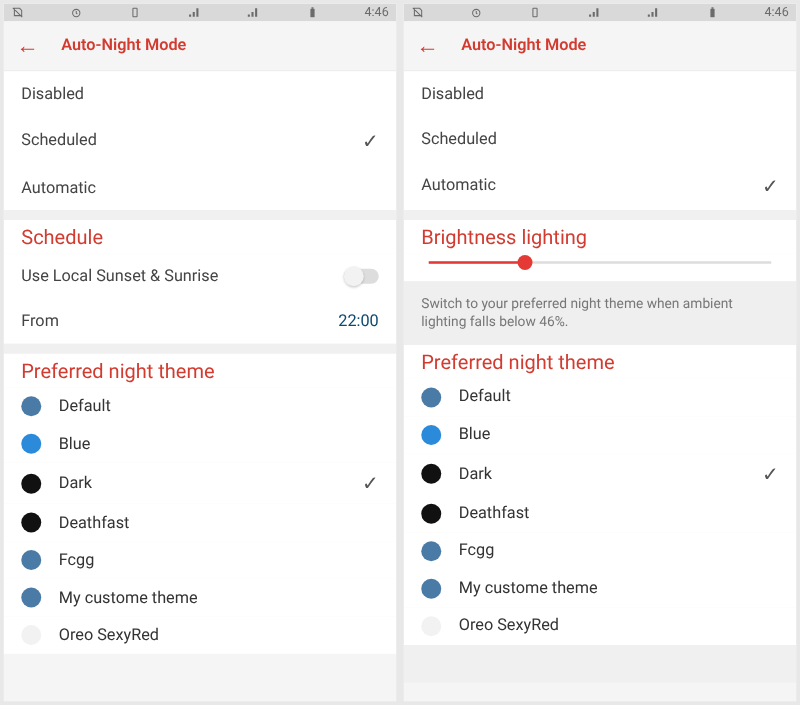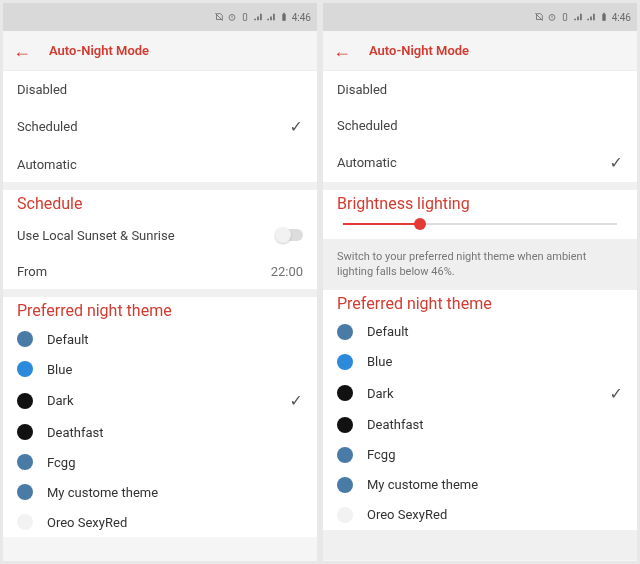--- a/index.html
+++ b/index.html
@@ -15,24 +15,24 @@
     color: #333;
   }
   .screen {
     width: 314px;
     height: 558px;
     background: #f5f5f5;
     overflow: hidden;
     position: relative;
   }
   .statusbar {
-    height: 28px;
+    height: 14px;
     background: #d9d9d9;
     display: flex;
-    justify-content: flex-end;
+    justify-content: space-between;
     align-items: center;
     padding: 0 6px;
     font-size: 10px;
     color: #6b6b6b;
     gap: 3px;
   }
   .statusbar svg { width: 10px; height: 10px; fill: #6b6b6b; }
   .titlebar {
     height: 40px;
     background: #f5f5f5;
@@ -53,21 +53,21 @@
   }
   .row .label { color: #444; }
   .check { color: #555; font-size: 16px; }
   .gap { height: 8px; background: #f0f0f0; }
   .section-header {
     color: #d23b30;
     font-size: 16px;
     padding: 4px 14px 4px;
     background: #fff;
   }
-  .time-val { color: #737373; }
+  .time-val { color: #0c4a6e; }
   .switch {
     width: 28px; height: 12px; border-radius: 6px; background: #ddd; position: relative;
   }
   .switch::after {
     content: ""; position: absolute; top: -2px; left: 0;
     width: 16px; height: 16px; border-radius: 50%; background: #f2f2f2;
     box-shadow: 0 1px 2px rgba(0,0,0,0.2);
   }
   .theme-row {
     display: flex; align-items: center; padding: 7px 14px; gap: 14px;

